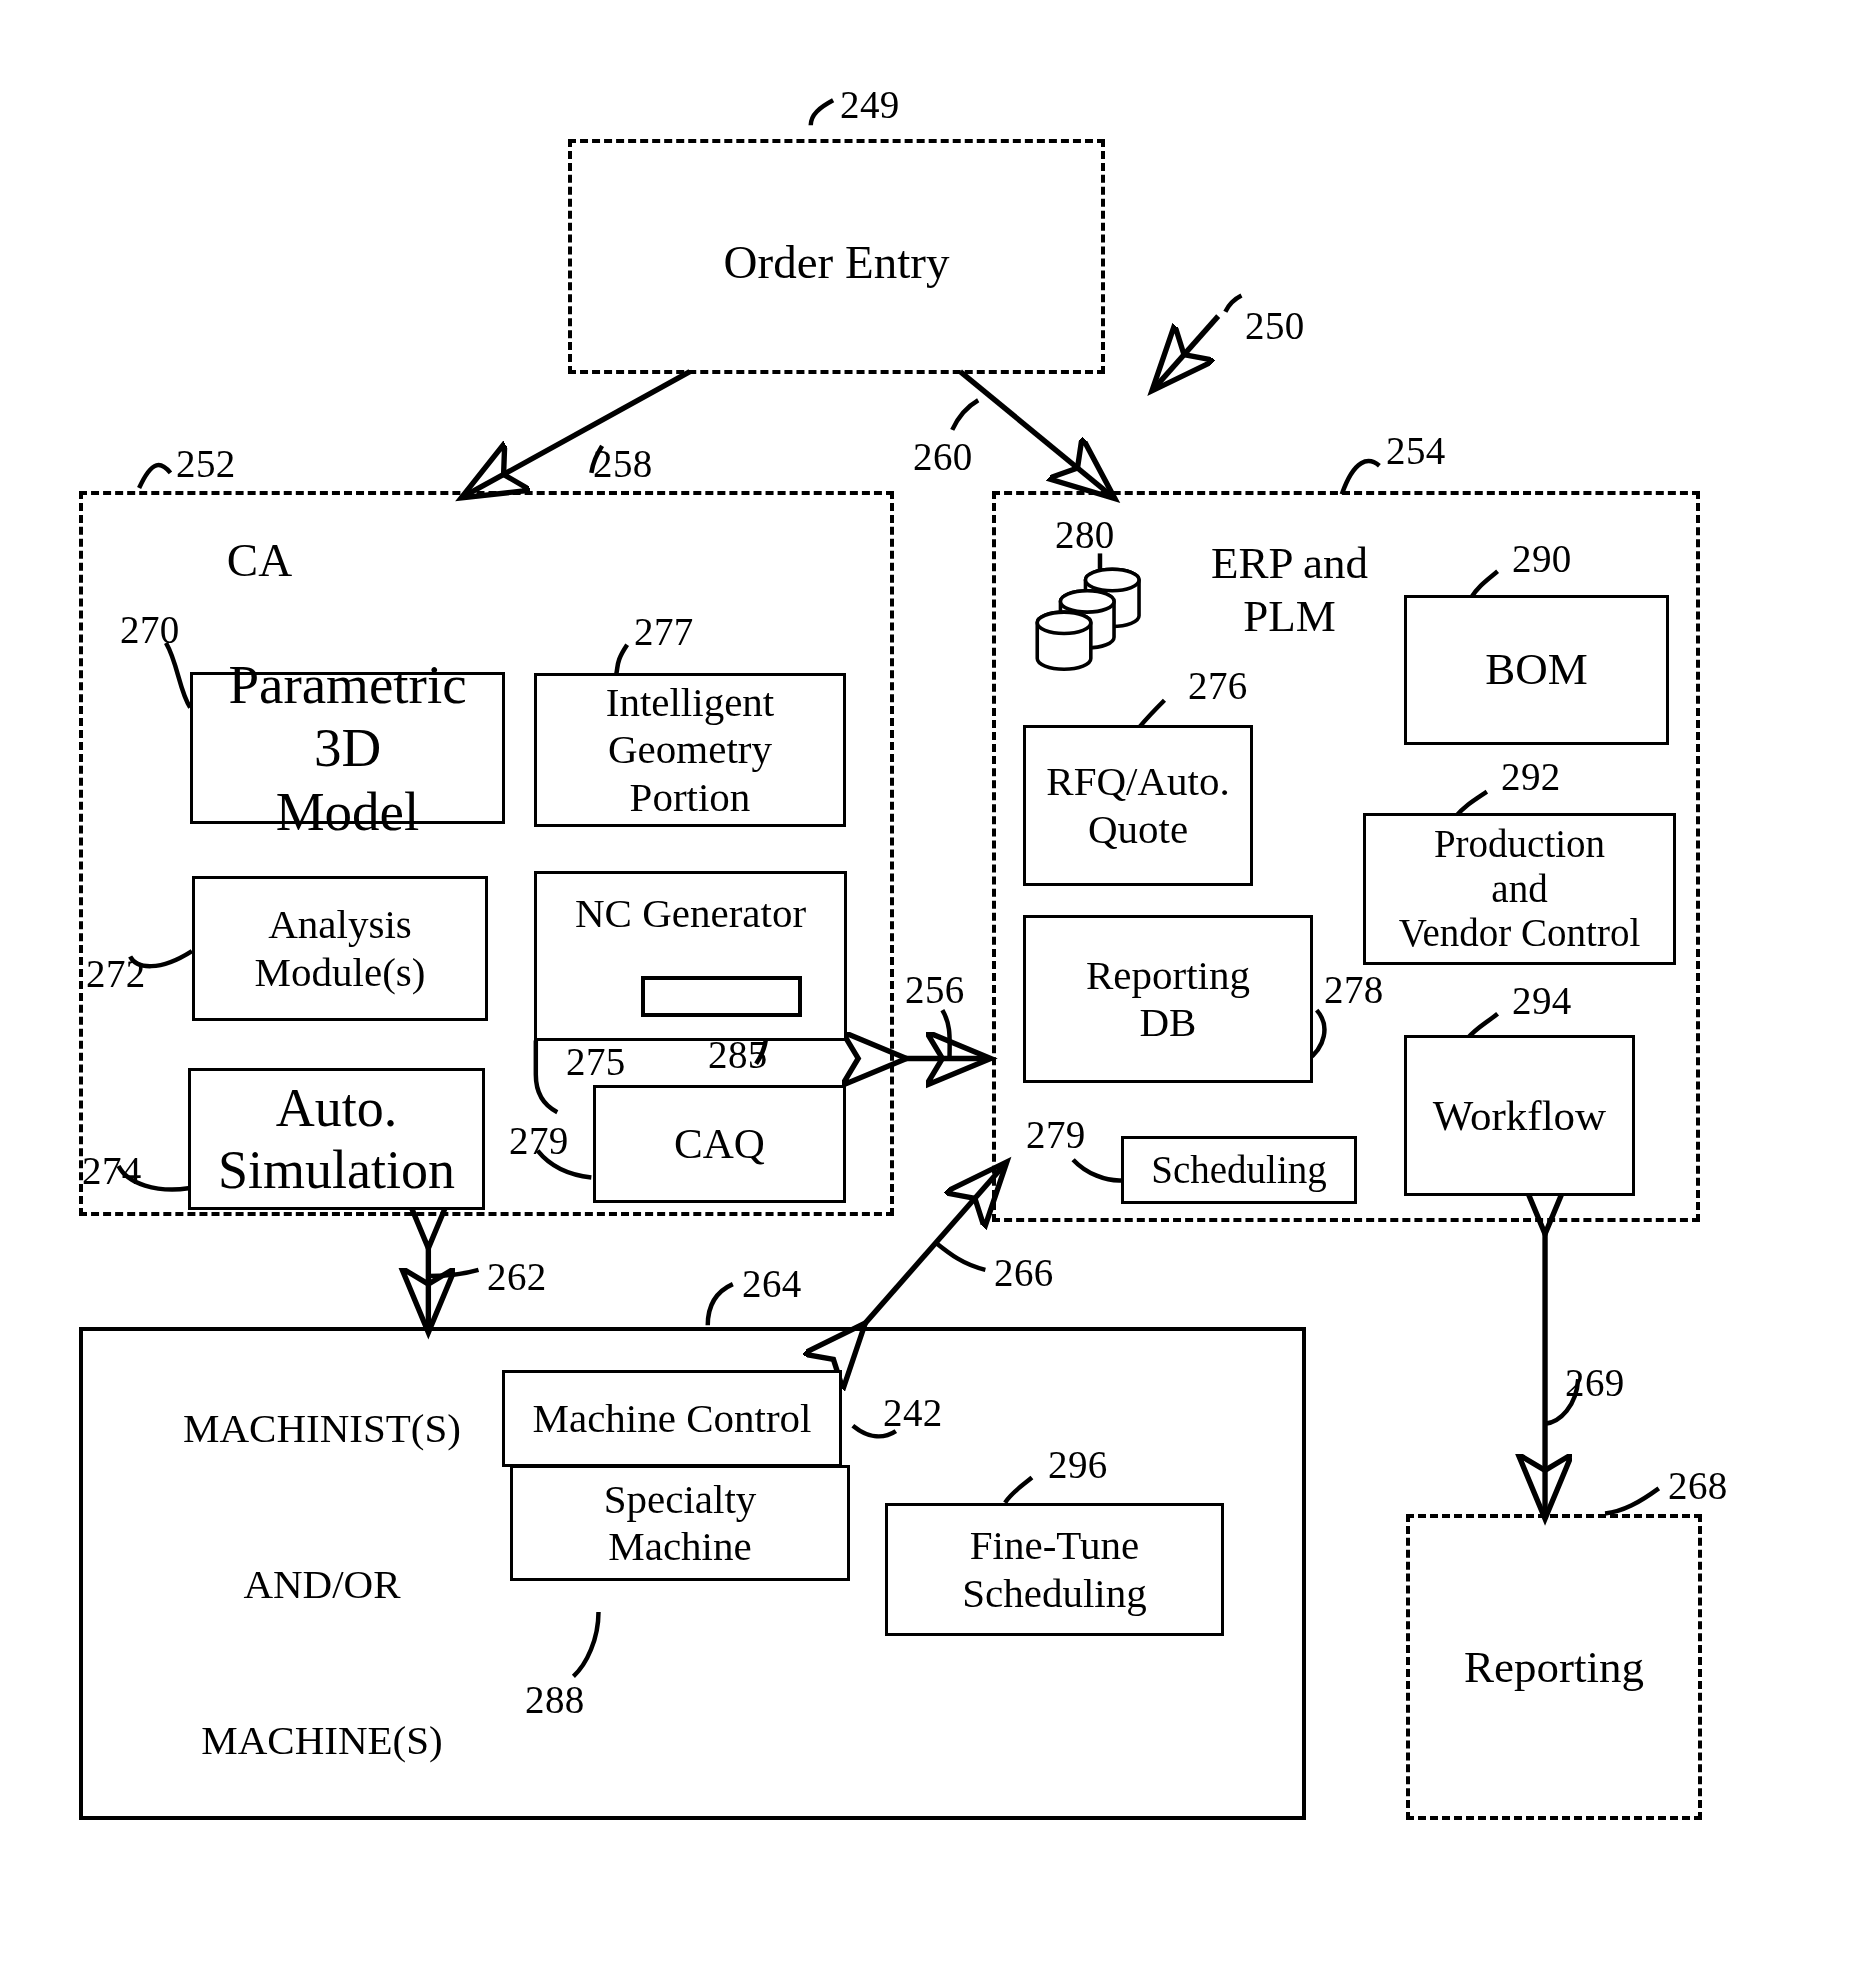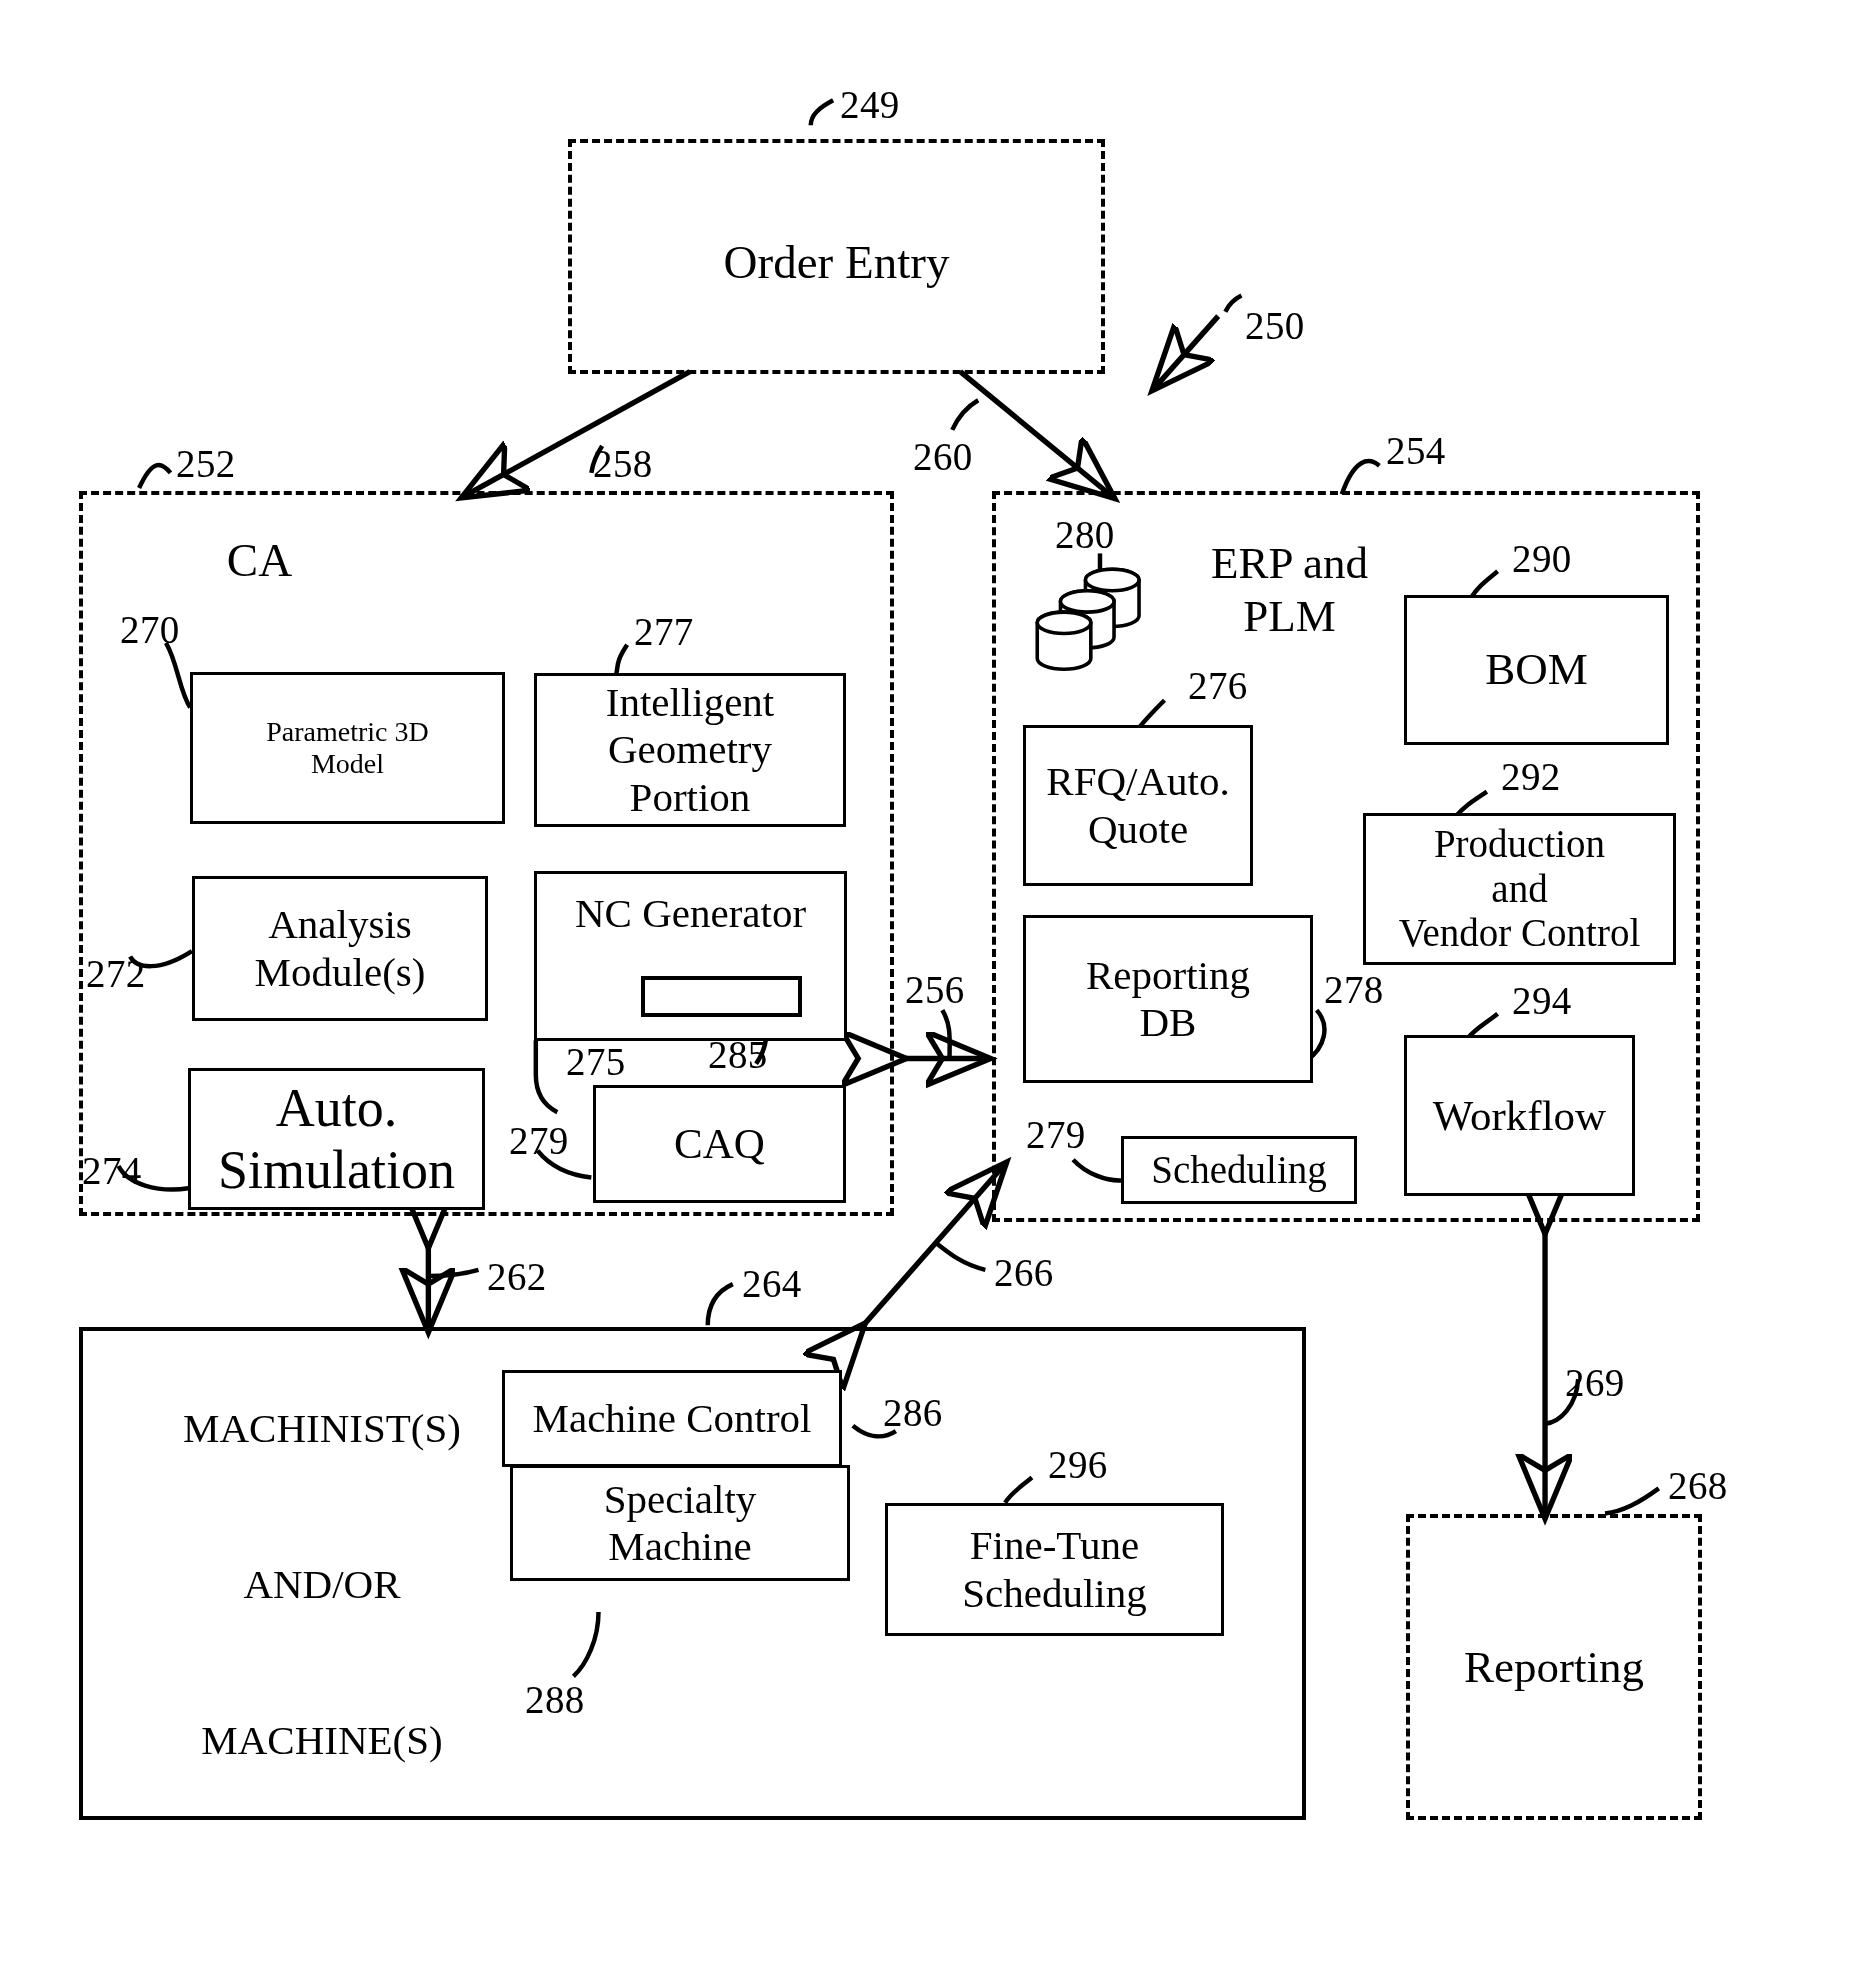--- a/index.html
+++ b/index.html
@@ -163,21 +163,21 @@
 
   <div class="refnum" style="left:1245px; top:303px;">250</div>
 
   <div class="refnum" style="left:593px; top:441px;">258</div>
   <div class="refnum" style="left:913px; top:434px;">260</div>
 
   <div class="dashed-block" style="left:79px; top:491px; width:815px; height:725px;"></div>
   <div class="text" style="left:170px; top:533px; width:179px; font-size:47px;">CA</div>
   <div class="refnum" style="left:176px; top:441px;">252</div>
 
-  <div class="box" style="left:190px; top:672px; width:315px; height:152px; font-size:28px;">
+  <div class="box" style="left:190px; top:672px; width:315px; height:152px; font-size:55px;">
     <span class="box-label">Parametric 3D
 Model</span>
   </div>
   <div class="refnum" style="left:120px; top:607px;">270</div>
 
   <div class="box" style="left:534px; top:673px; width:312px; height:154px; font-size:41px;">
     <span class="box-label">Intelligent
 Geometry
 Portion</span>
   </div>
@@ -275,21 +275,21 @@
   <div class="solid-block" style="left:79px; top:1327px; width:1227px; height:493px;"></div>
   <div class="text" style="left:116px; top:1390px; width:412px; font-size:41px; line-height:1.9;">MACHINIST(S)
 
 AND/OR
 
 MACHINE(S)</div>
 
   <div class="box" style="left:502px; top:1370px; width:340px; height:97px; font-size:41px;">
     <span class="box-label">Machine Control</span>
   </div>
-  <div class="refnum" style="left:883px; top:1390px;">286</div>
+  <div class="refnum" style="left:883px; top:1390px;">242</div>
 
   <div class="box" style="left:502px; top:1465px; width:340px; height:116px; font-size:41px;margin-left:8px;">
     <span class="box-label">Specialty
 Machine</span>
   </div>
   <div class="refnum" style="left:525px; top:1677px;">288</div>
 
   <div class="box" style="left:885px; top:1503px; width:339px; height:133px; font-size:41px;">
     <span class="box-label">Fine-Tune
 Scheduling</span>

